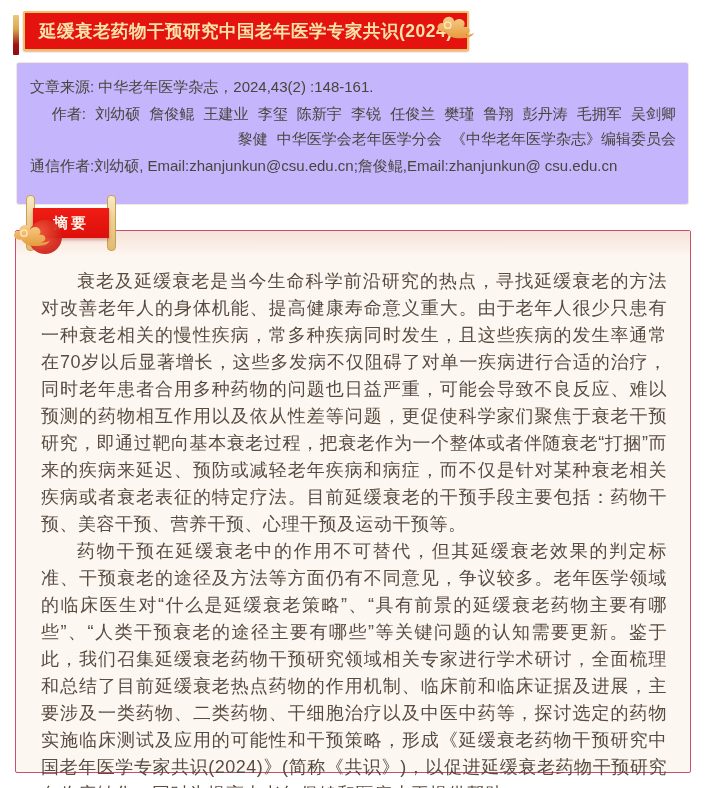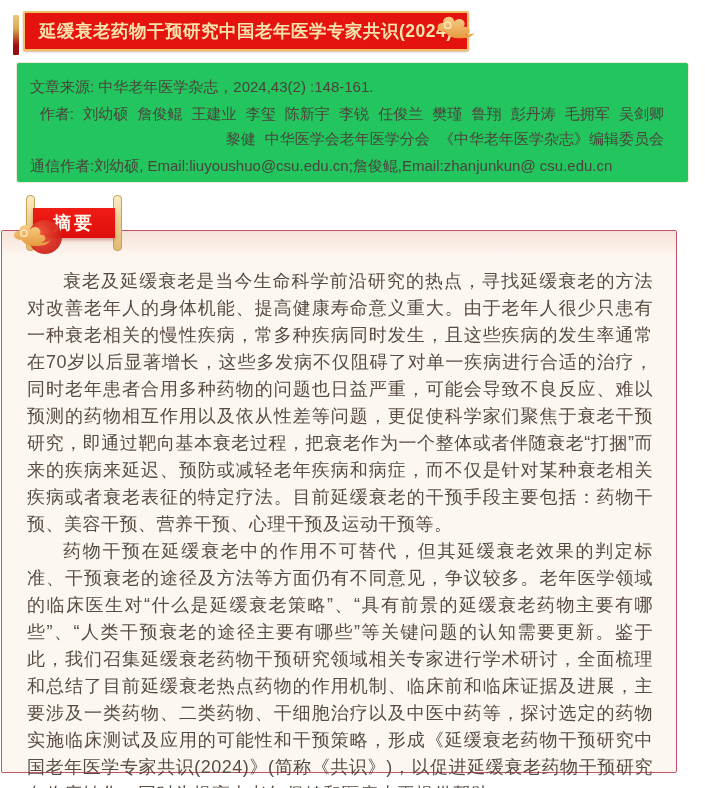--- a/index.html
+++ b/index.html
@@ -24,31 +24,31 @@
     color:#f8e3ab; font-size:17.5px; font-weight:bold; letter-spacing:0.5px;
     box-shadow:0 1px 2px rgba(150,30,10,0.35);
     white-space:nowrap;
   }
   .cloud-top {
     position:absolute; left:434px; top:9px; width:44px; height:36px;
   }
 
   
   .meta-box {
-    position:absolute; left:16px; top:62px; width:673px; height:121px;
-    background:#22c55e; border:1px solid #f4e7da; border-radius:3px;
-    padding:11px 24px 0 13px;
+    position:absolute; left:16px; top:62px; width:673px; height:143px;
+    background:#c4b5fd; border:1px solid #f4e7da; border-radius:3px;
+    padding:11px 12px 0 13px;
     color:#4b443c; font-size:15px; line-height:25px;
   }
   .meta-box p { margin:0 0 2px 0; }
   .meta-authors { word-spacing:5px;text-align:right; }
 
   
   .abstract-box {
-    position:absolute; left:1px; top:230px; width:676px; height:543px;
+    position:absolute; left:15px; top:230px; width:676px; height:543px;
     background:#fdf7f1; border:1px solid #c4526b; border-radius:2px;
   }
   .abstract-box::before {
     content:""; position:absolute; left:0; top:0; right:0; height:26px;
     background:linear-gradient(180deg, #f6e2d8 0%, rgba(246,226,216,0) 100%);
   }
   .abstract-text {
     position:relative;
     padding:37px 23px 0 25px;
     font-size:18px; line-height:27px; letter-spacing:0.5px;
@@ -64,21 +64,21 @@
   .scroll-rod {
     width:9px; height:56px; z-index:1;
     background:linear-gradient(180deg,#f9ecc8 0%,#ecd093 45%,#e0ba74 100%);
     border:1px solid #c9a050; border-radius:4px;
   }
   .scroll-body {
     height:30px; margin:8px -2px; z-index:2; position:relative;
     display:flex; align-items:center; justify-content:center;
     background:linear-gradient(180deg,#ef1d14 0%,#dd0e0b 100%);
     padding:0 20px;
-    color:#fdf6ea; font-size:18px; font-weight:bold; letter-spacing:3px;
+    color:#fdf6ea; font-size:15px; font-weight:bold; letter-spacing:3px;
     box-shadow:0 2px 3px rgba(150,20,10,0.35);
   }
   .badge-seal {
     position:absolute; left:2px; top:26px; width:34px; height:34px; z-index:4;
     border-radius:50%;
     background:radial-gradient(circle at 35% 35%, #ef5a40 0%, #d42318 60%, #b81410 100%);
     opacity:0.92;
   }
   .badge-cloud {
     position:absolute; left:-16px; top:24px; width:44px; height:34px; z-index:5;
@@ -100,21 +100,21 @@
           <stop offset="1" stop-color="#e69a3e"></stop>
       </linearGradient>
     </defs>
     <path fill="url(#gold)" d="M12 24c-5 1-9-2-8-6 1-3 4-4 6-3-1-4 3-8 8-7 3 1 4 3 4 5 2-3 7-4 10-1 2 2 2 5 0 7 4-1 7 1 7 4 0 2-2 4-5 4 3 1 8 0 10-2-1 3-5 6-11 6-8 1-17 0-21-7z"></path>
     <circle cx="15" cy="17" r="3.5" fill="none" stroke="#fbe6bb" stroke-width="1.6"></circle>
   </svg>
 
   <div class="meta-box">
     <p class="meta-source">文章来源: 中华老年医学杂志，2024,43(2) :148-161.</p>
     <p class="meta-authors">作者: 刘幼硕 詹俊鲲 王建业 李玺 陈新宇 李锐 任俊兰 樊瑾 鲁翔 彭丹涛 毛拥军 吴剑卿 黎健 中华医学会老年医学分会 《中华老年医学杂志》编辑委员会</p>
-    <p class="meta-correspondence">通信作者:刘幼硕, Email:liuyoushuo@csu.edu.cn;詹俊鲲,Email:zhanjunkun@ csu.edu.cn</p>
+    <p class="meta-correspondence">通信作者:刘幼硕, Email:zhanjunkun@csu.edu.cn;詹俊鲲,Email:zhanjunkun@ csu.edu.cn</p>
   </div>
 
   <div class="abstract-badge">
     <div class="scroll-rod"></div>
     <div class="scroll-body">
       <span>摘要</span>
     </div>
     <div class="scroll-rod"></div>
     <div class="badge-seal"></div>
     <svg class="badge-cloud" viewBox="0 0 48 38">

